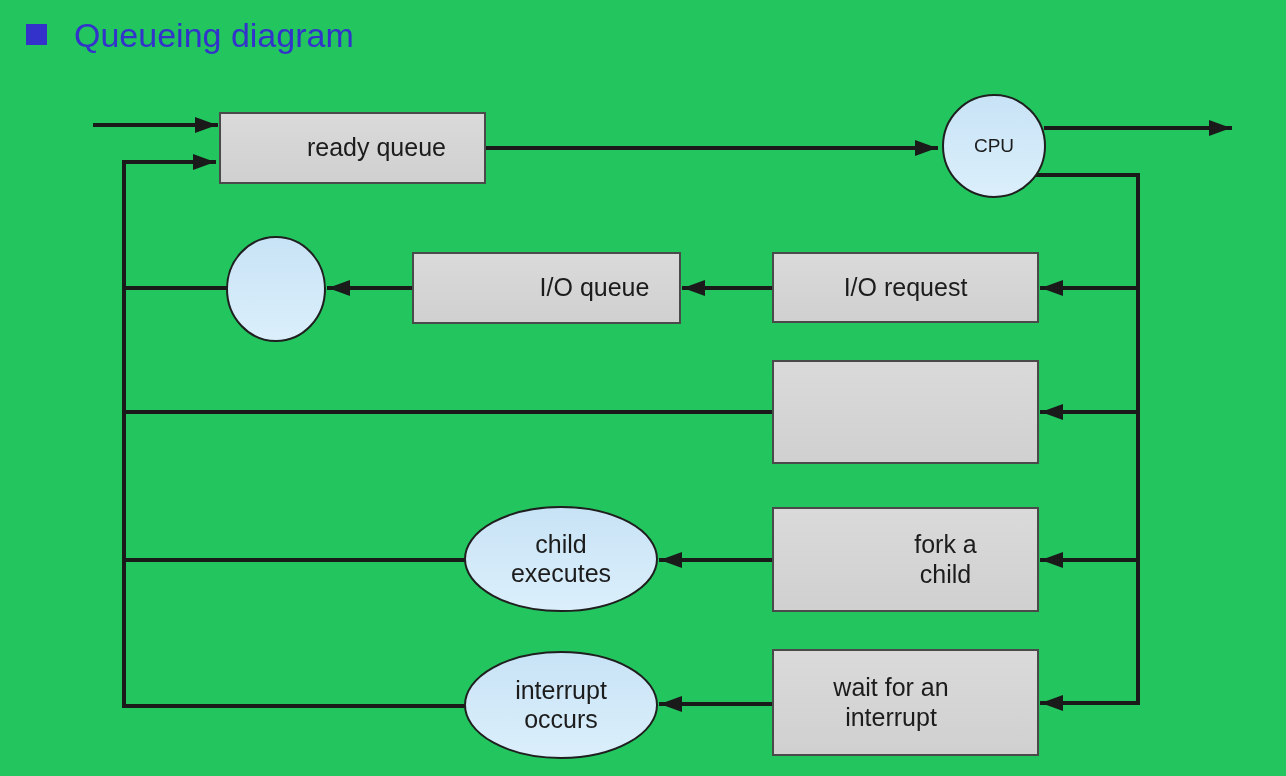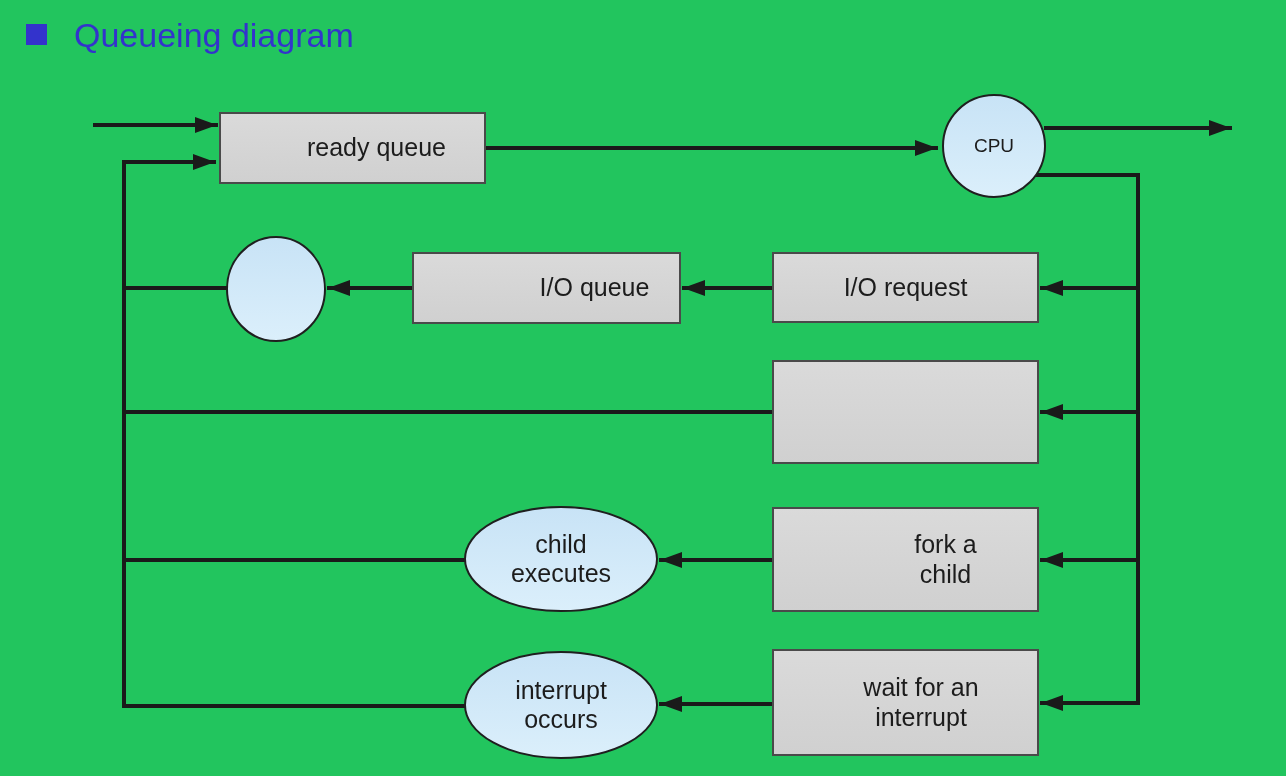--- a/index.html
+++ b/index.html
@@ -125,16 +125,16 @@
   <div class="node-label" style="left:220px; top:113px; width:265px; height:70px;padding-left:24px;">ready queue</div>
   <div class="node-label cpu" style="left:943px; top:95px; width:102px; height:102px;">CPU</div>
   <div class="node-label" style="left:413px; top:253px; width:267px; height:70px;padding-left:48px;">I/O queue</div>
   <div class="node-label" style="left:773px; top:253px; width:265px; height:69px;">I/O request</div>
   <div class="node-label" style="left:465px; top:507px; width:192px; height:104px;">child
 executes</div>
   <div class="node-label" style="left:773px; top:508px; width:265px; height:103px;margin-left:40px;">fork a
 child</div>
   <div class="node-label" style="left:465px; top:652px; width:192px; height:106px;">interrupt
 occurs</div>
-  <div class="node-label" style="left:787px; top:650px; width:268px; height:105px;">wait for an
+  <div class="node-label" style="left:757px; top:650px; width:268px; height:105px;">wait for an
 interrupt</div>
 
 </div>
 
 </body></html>

